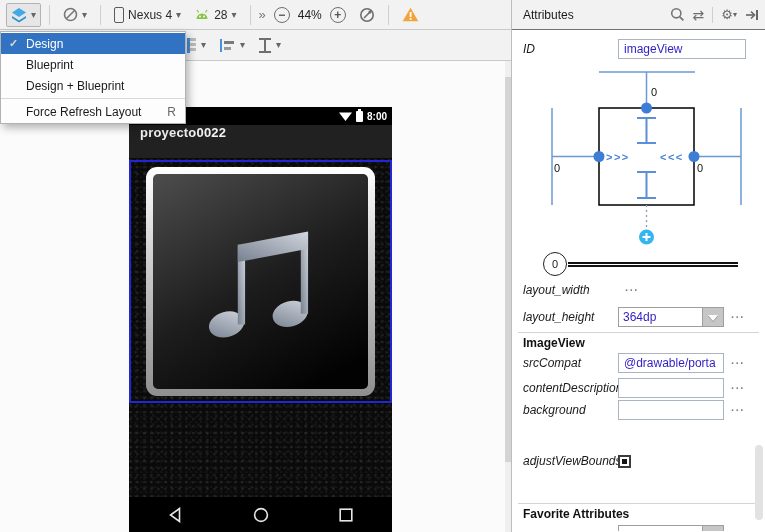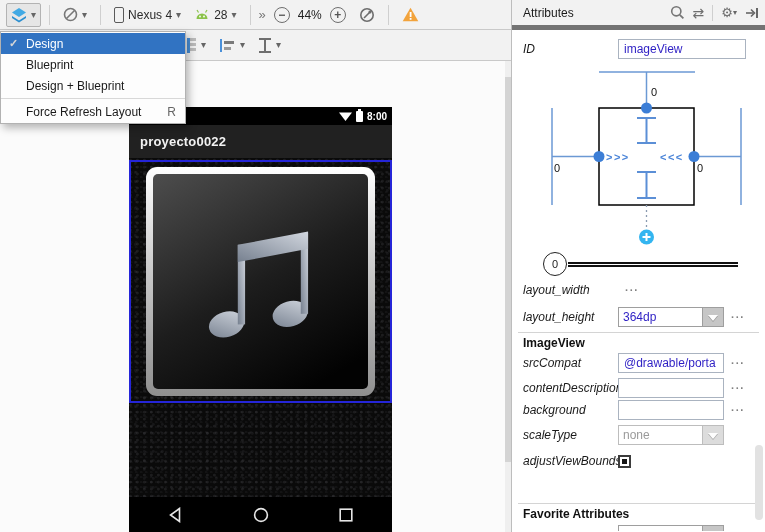--- a/index.html
+++ b/index.html
@@ -39,21 +39,21 @@
   .canvas { position:absolute; left:0; top:61px; width:505px; height:471px; background:#fbfbfb; }
   .canvas-scrollbar { position:absolute; left:505px; top:61px; width:6px; height:471px; background:#efefef; }
   .canvas-scroll-thumb { position:absolute; left:0; top:16px; width:6px; height:385px; background:#d4d4d4; }
 
   
   .phone { position:absolute; left:129px; top:46px; width:263px; height:425px; display:flex; flex-direction:column; background:#000; }
   .status-bar { height:18px; background:#000; display:flex; align-items:center; justify-content:flex-end;
     gap:4px; padding-right:5px; color:#fff; font-size:10px; font-weight:700; }
   .batt { width:7px; height:11px; background:#fff; border-radius:1px; position:relative; }
   .batt::before { content:""; position:absolute; left:2px; top:-2px; width:3px; height:2px; background:#fff; }
-  .action-bar { height:33px; background:#212121; display:flex; align-items:center; padding-left:11px;
+  .action-bar { height:33px; background:#212121; display:flex; padding-left:11px;
     color:#f2f2f2; font-size:13px; font-weight:700; letter-spacing:.2px; }
   .phone-content { flex:1; position:relative; overflow:hidden;
     background-color:#0a0a0a;
     background-image:
       radial-gradient(circle at 20% 30%, rgba(95,95,100,.22) 0 1px, transparent 1.8px),
       radial-gradient(circle at 70% 60%, rgba(80,80,88,.18) 0 1px, transparent 1.8px),
       radial-gradient(circle at 45% 85%, rgba(70,70,75,.16) 0 1px, transparent 1.6px);
     background-size:7px 7px, 9px 9px, 5px 5px; }
   .imageview-sel { position:absolute; left:0; top:2px; width:100%; height:243px;
     border:2px solid #2525d8; display:flex; justify-content:center; }
@@ -69,21 +69,21 @@
   .menu-item { height:21px; display:flex; align-items:center; padding:0 9px 0 8px; gap:5px; color:#1a1a1a; }
   .menu-item.selected { background:#3173c2; color:#fff; }
   .menu-check { width:12px; font-weight:700; color:#d6d6d6; font-size:11px; }
   .menu-label { flex:1; white-space:nowrap; }
   .menu-shortcut { color:#666; }
   .menu-sep { height:1px; background:#d8d8d8; margin:2px 0; }
 
   
   .attr-panel { position:absolute; left:511px; top:0; width:254px; height:532px; background:#fff;
     border-left:1px solid #bdbdbd; }
-  .attr-header { height:30px; background:#f2f2f2; border-bottom:5px solid #737373; display:flex;
+  .attr-header { height:30px; background:#f2f2f2; border-bottom:1px solid #737373; display:flex;
     align-items:center; padding:0 6px 0 11px; gap:8px; }
   .attr-title { flex:1; color:#1a1a1a; }
   .hicon { color:#6e6e6e; display:flex; align-items:center; }
   .hsep { width:1px; height:16px; background:#cfcfcf; }
   .attr-body { position:relative; height:501px; overflow:hidden; background:#fff; }
 
   .arow { position:absolute; left:11px; right:0; height:22px; display:flex; align-items:center; }
   .alabel { width:95px; white-space:nowrap; overflow:hidden; color:#1a1a1a; flex:none;font-style:italic; }
   .afield { height:20px; border:1px solid #aab3c0; display:flex; align-items:center; padding:0 5px;
     color:#2d1fc4; background:#fff; white-space:nowrap; overflow:hidden; }
@@ -383,27 +383,20 @@
         <span class="afield txtfield"></span>
         <span class="amore">···</span>
       </div>
 
       <div class="arow" style="top:369px;">
         <span class="alabel">background</span>
         <span class="afield txtfield"></span>
         <span class="amore">···</span>
       </div>
 
-      <div class="arow" style="top:394px;">
-        <span class="alabel">scaleType</span>
-        <span class="combo disabled">
-          <span class="combo-text">none</span>
-          <span class="combo-btn"></span>
-        </span>
-      </div>
 
       <div class="arow" style="top:420px;">
         <span class="alabel">adjustViewBounds</span>
         <span class="checkbox"></span>
       </div>
 
 
       <div class="adiv" style="top:473px;"></div>
       <div class="asection" style="top:477px;">Favorite Attributes</div>
 

